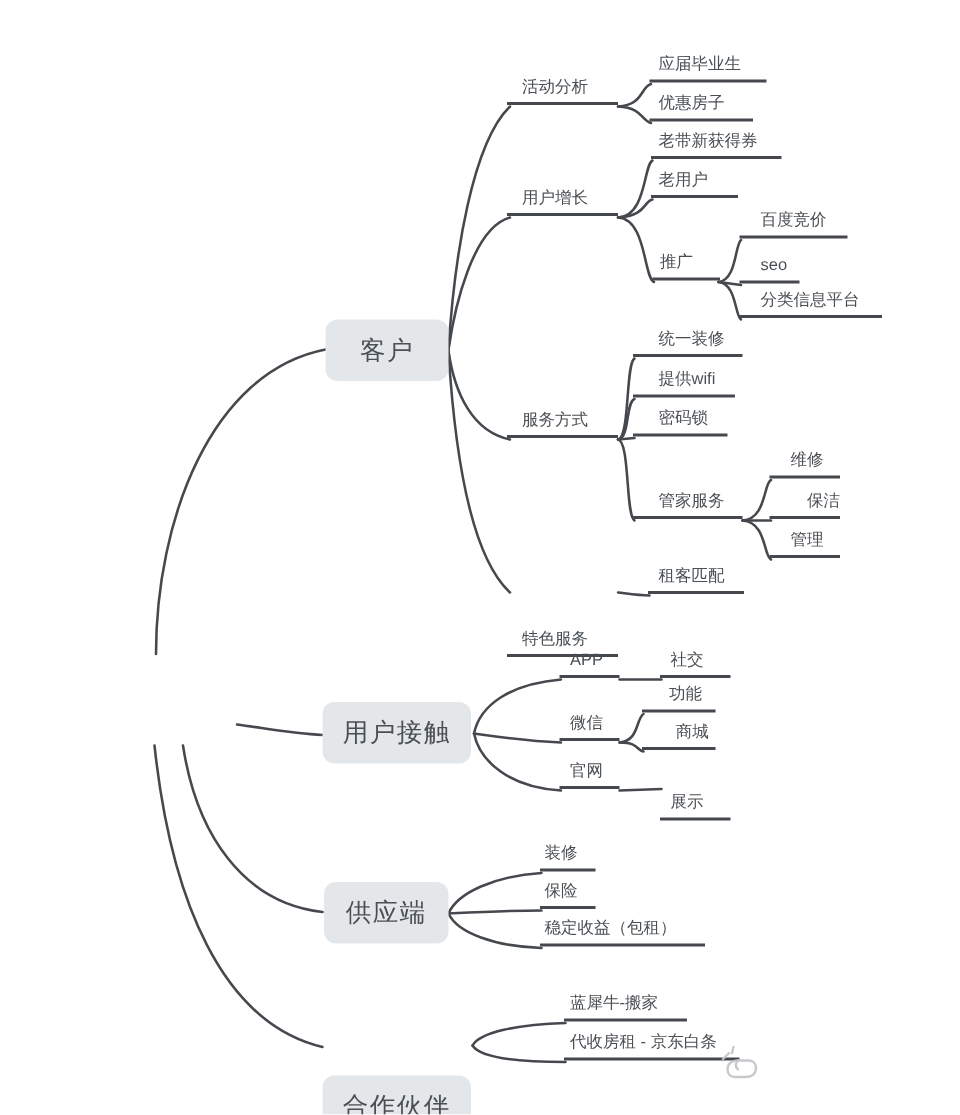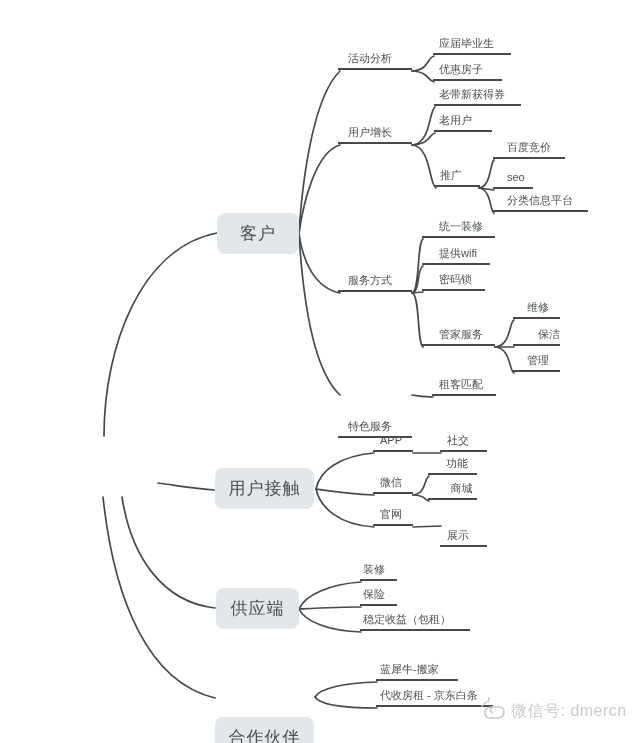--- a/index.html
+++ b/index.html
@@ -145,16 +145,15 @@
   <div class="lbl" style="left:376px;top:661px;width:82px;padding-left:4px;">蓝犀牛-搬家</div>
   <div class="lbl" style="left:376px;top:687px;width:117px;padding-left:4px;">代收房租 - 京东白条</div>
 
   <div class="watermark">
     <svg class="hand" viewBox="0 0 30 30" xmlns="http://www.w3.org/2000/svg">
       <path d="M4 10 L8 6"></path>
       <path d="M10 6 L11 2"></path>
       <path d="M7 17 C7 13 10 11 14 11 L21 11 C24 11 26 13 26 16 C26 20 23 22 19 22 L12 22 C9 22 7 20 7 17 Z"></path>
       <path d="M14 11 C12 13 12 15 14 17"></path>
     </svg>
-    <span class="wtext">微信号: dmercn</span>
   </div>
 
 </div>
 
 </body></html>

